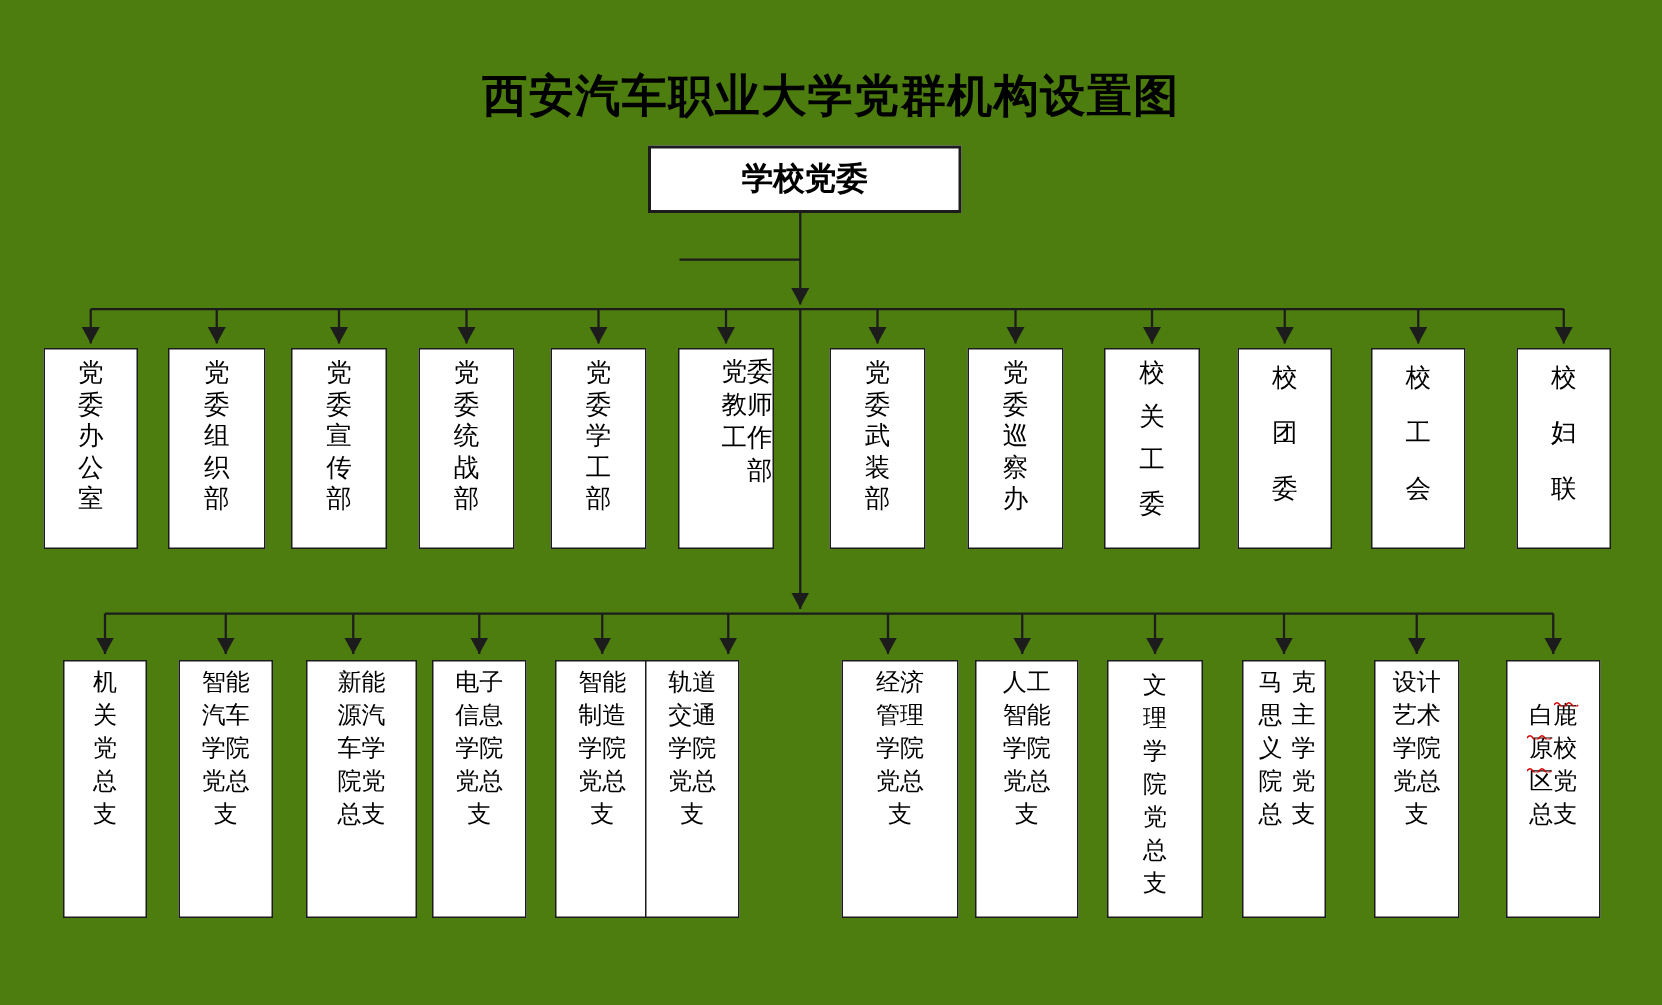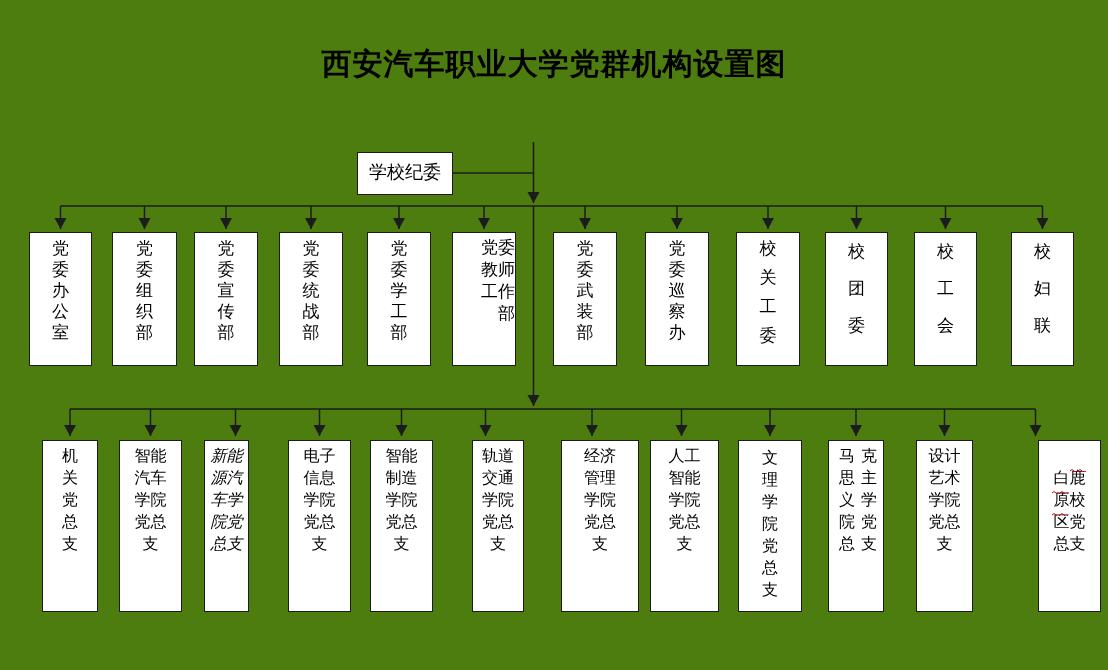--- a/index.html
+++ b/index.html
@@ -68,21 +68,21 @@
       <line x1="485.5" y1="409" x2="485.5" y2="436" marker-end="url(#ah)"></line>
       <line x1="592" y1="409" x2="592" y2="436" marker-end="url(#ah)"></line>
       <line x1="681.5" y1="409" x2="681.5" y2="436" marker-end="url(#ah)"></line>
       <line x1="770" y1="409" x2="770" y2="436" marker-end="url(#ah)"></line>
       <line x1="856" y1="409" x2="856" y2="436" marker-end="url(#ah)"></line>
       <line x1="944.5" y1="409" x2="944.5" y2="436" marker-end="url(#ah)"></line>
       <line x1="1035.5" y1="409" x2="1035.5" y2="436" marker-end="url(#ah)"></line>
     </g>
   </svg>
 
-  <div class="node jw">学校纪委</div>
+  <div class="node hq">学校党委</div>
 
   <div class="node r1 lh21" style="left:29px;width:63px;">党
 委
 办
 公
 室</div>
   <div class="node r1 lh21" style="left:112px;width:65px;">党
 委
 组
 织
@@ -133,36 +133,36 @@
   <div class="node r2 lh22" style="left:42px;width:56px;">机
 关
 党
 总
 支</div>
   <div class="node r2 lh22" style="left:119px;width:63px;">智能
 汽车
 学院
 党总
 支</div>
-  <div class="node r2 lh22" style="left:204px;width:45px;font-style:italic;">新能
+  <div class="node r2 lh22" style="left:204px;width:74px;">新能
 源汽
 车学
 院党
 总支</div>
   <div class="node r2 lh22" style="left:288px;width:63px;">电子
 信息
 学院
 党总
 支</div>
   <div class="node r2 lh22" style="left:370px;width:63px;">智能
 制造
 学院
 党总
 支</div>
-  <div class="node r2 lh22" style="left:472px;width:52px;">轨道
+  <div class="node r2 lh22" style="left:430px;width:63px;">轨道
 交通
 学院
 党总
 支</div>
   <div class="node r2 lh22" style="left:561px;width:78px;">经济
 管理
 学院
 党总
 支</div>
   <div class="node r2 lh22" style="left:650px;width:69px;">人工
@@ -180,21 +180,21 @@
   <div class="node r2 lh22 ls" style="left:828px;width:56px;">马克
 思主
 义学
 院党
 总支</div>
   <div class="node r2 lh22" style="left:916px;width:57px;">设计
 艺术
 学院
 党总
 支</div>
-  <div class="node r2 lh22" style="left:1004px;width:63px;margin-left:34px;">
+  <div class="node r2 lh22" style="left:1004px;width:63px;">
     <div>白鹿
 原校
 区党
 总支</div>
     <span class="sq" style="left:31px;top:26px;"><svg width="17" height="4" viewBox="0 0 17 4">
           <path d="M0 3 Q2 0 4 3 T8 3 T12 3 T16 3" stroke="#d40000" fill="none" stroke-width="1"></path>
         </svg></span>
     <span class="sq" style="left:13px;top:48px;"><svg width="17" height="4" viewBox="0 0 17 4">
           <path d="M0 3 Q2 0 4 3 T8 3 T12 3 T16 3" stroke="#d40000" fill="none" stroke-width="1"></path>
         </svg></span>

